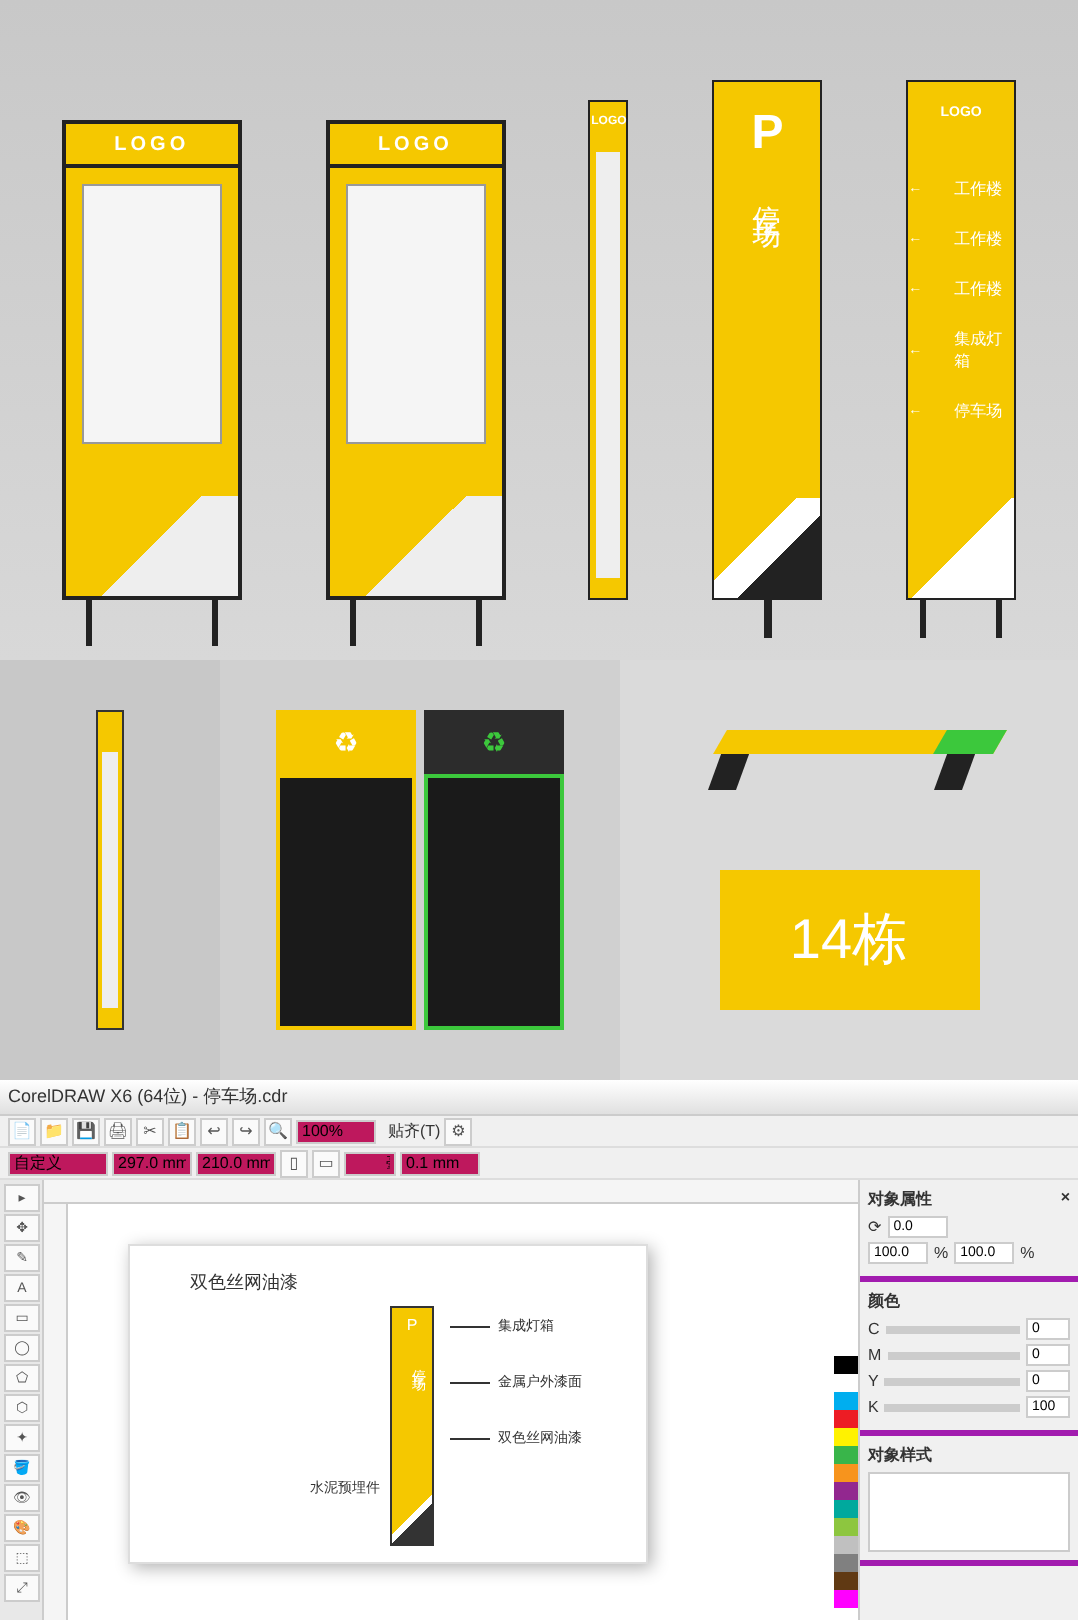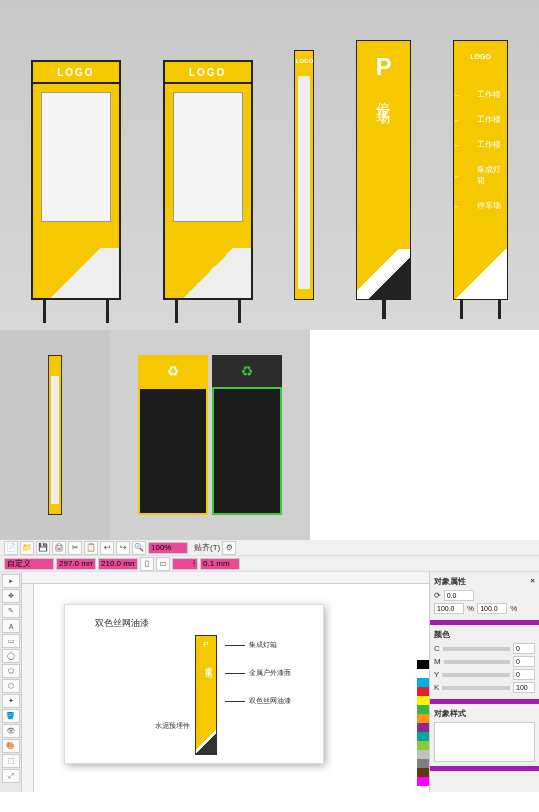--- a/index.html
+++ b/index.html
@@ -67,21 +67,21 @@
 .mini-pylon { width: 14px; height: 160px; background: #f5c800; border: 1px solid #333; position: relative; }
 .mini-pylon .strip2 { position: absolute; top: 20px; bottom: 10px; left: 2px; right: 2px; background: #eee; }
 
 
 .editor { width: 539px; background: #f0f0f0; font-size: 9px; color: #333; }
 .titlebar { height: 18px; background: linear-gradient(180deg, #fff, #e0e0e0); display: flex; align-items: center; padding: 0 4px; font-size: 9px; border-bottom: 1px solid #ccc; }
 .menubar { height: 16px; background: #f5f5f5; display: flex; align-items: center; gap: 10px; padding: 0 6px; font-size: 9px; border-bottom: 1px solid #ddd; }
 .menubar span { cursor: default; }
 .toolbar-row { height: 16px; background: #f0f0f0; display: flex; align-items: center; gap: 2px; padding: 0 4px; border-bottom: 1px solid #ddd; }
 .tool-btn { width: 14px; height: 14px; background: #fafafa; border: 1px solid #ccc; display: flex; align-items: center; justify-content: center; font-size: 8px; color: #555; }
-.tool-input { width: 40px; height: 12px; background: #ec4899; border: 1px solid #ccc; font-size: 8px; padding: 0 2px; }
+.tool-input { width: 40px; height: 12px; background: #be185d; border: 1px solid #ccc; font-size: 8px; padding: 0 2px; }
 
 .editor-body { display: flex; height: 220px; }
 .left-toolbox { width: 22px; background: #e8e8e8; display: flex; flex-direction: column; gap: 1px; padding: 2px; border-right: 1px solid #ccc; }
 .tbox-btn { width: 18px; height: 14px; background: #fafafa; border: 1px solid #ccc; font-size: 7px; display: flex; align-items: center; justify-content: center; color: #555; }
 
 .canvas-area { flex: 1; background: #fff; position: relative; overflow: hidden; }
 .ruler-h { height: 12px; background: #f5f5f5; border-bottom: 1px solid #ccc; }
 .ruler-v { position: absolute; left: 0; top: 12px; bottom: 0; width: 12px; background: #f5f5f5; border-right: 1px solid #ccc; }
 .canvas-inner { position: absolute; left: 12px; top: 12px; right: 0; bottom: 0; background: #fff; }
 .artboard { position: absolute; left: 30px; top: 20px; width: 260px; height: 160px; background: #fff; box-shadow: 2px 2px 8px rgba(0,0,0,0.3); border: 1px solid #ddd; }
@@ -89,21 +89,21 @@
 .canvas-sign { position: absolute; left: 130px; top: 30px; width: 22px; height: 120px; background: #f5c800; border: 1px solid #333; }
 .canvas-sign .cp { color: #fff; font-size: 8px; text-align: center; padding-top: 4px; }
 .canvas-sign .ct { color: #fff; font-size: 7px; writing-mode: vertical-rl; position: absolute; left: 7px; top: 25px; letter-spacing: 2px; }
 .canvas-sign .cd { position: absolute; bottom: 0; left: 0; right: 0; height: 25px; background: linear-gradient(135deg, #f5c800 45%, #fff 45%, #fff 55%, #333 55%); }
 .callouts { position: absolute; left: 160px; top: 35px; font-size: 7px; color: #333; display: flex; flex-direction: column; gap: 18px; }
 .callouts .line { display: flex; align-items: center; gap: 4px; }
 .callouts .line::before { content: ""; width: 20px; height: 1px; background: #333; }
 .baseline { position: absolute; bottom: 32px; left: 90px; font-size: 7px; color: #333; }
 
 .right-panel { width: 110px; background: #f0f0f0; border-left: 1px solid #ccc; display: flex; flex-direction: column; font-size: 8px; }
-.panel-sec { border-bottom: 5px solid #a21caf; padding: 4px; }
+.panel-sec { border-bottom: 3px solid #a21caf; padding: 4px; }
 .panel-head { font-size: 8px; font-weight: bold; margin-bottom: 3px; display: flex; justify-content: space-between; }
 .panel-row { display: flex; align-items: center; gap: 3px; margin: 2px 0; }
 .panel-input { width: 30px; height: 11px; background: #fff; border: 1px solid #ccc; font-size: 7px; padding: 0 2px; }
 .swatch { width: 12px; height: 12px; border: 1px solid #999; }
 .swatch.black { background: #000; }
 .swatch.white { background: #fff; }
 .swatch.none { background: #fff; position: relative; }
 .swatch.none::after { content: ""; position: absolute; left: 0; top: 50%; width: 100%; height: 1px; background: red; transform: rotate(45deg); }
 .sliders .sl { display: flex; align-items: center; gap: 3px; margin: 2px 0; }
 .sliders .track { flex: 1; height: 4px; background: #ccc; }
@@ -181,24 +181,38 @@
           <div class="body"></div>
         </div>
         <div class="bin green">
           <div class="top">
               <span>♻</span>
             </div>
           <div class="body"></div>
         </div>
       </div>
     </div>
+    <div class="preview-cell c3">
+      <div class="bench">
+        <div class="legb l"></div>
+        <div class="legb r"></div>
+        <div class="seat"></div>
+        <div class="accent"></div>
+      </div>
+      <div class="plaque">
+          <span>14栋</span>
+        </div>
+    </div>
   </div>
 </div>
 
 <div class="editor">
+  <div class="titlebar">
+    <span>CorelDRAW X6 (64位) - 停车场.cdr</span>
+  </div>
   <div class="toolbar-row">
     <div class="tool-btn">📄</div>
     <div class="tool-btn">📁</div>
     <div class="tool-btn">💾</div>
     <div class="tool-btn">🖨</div>
     <div class="tool-btn">✂</div>
     <div class="tool-btn">📋</div>
     <div class="tool-btn">↩</div>
     <div class="tool-btn">↪</div>
     <div class="tool-btn">🔍</div>

